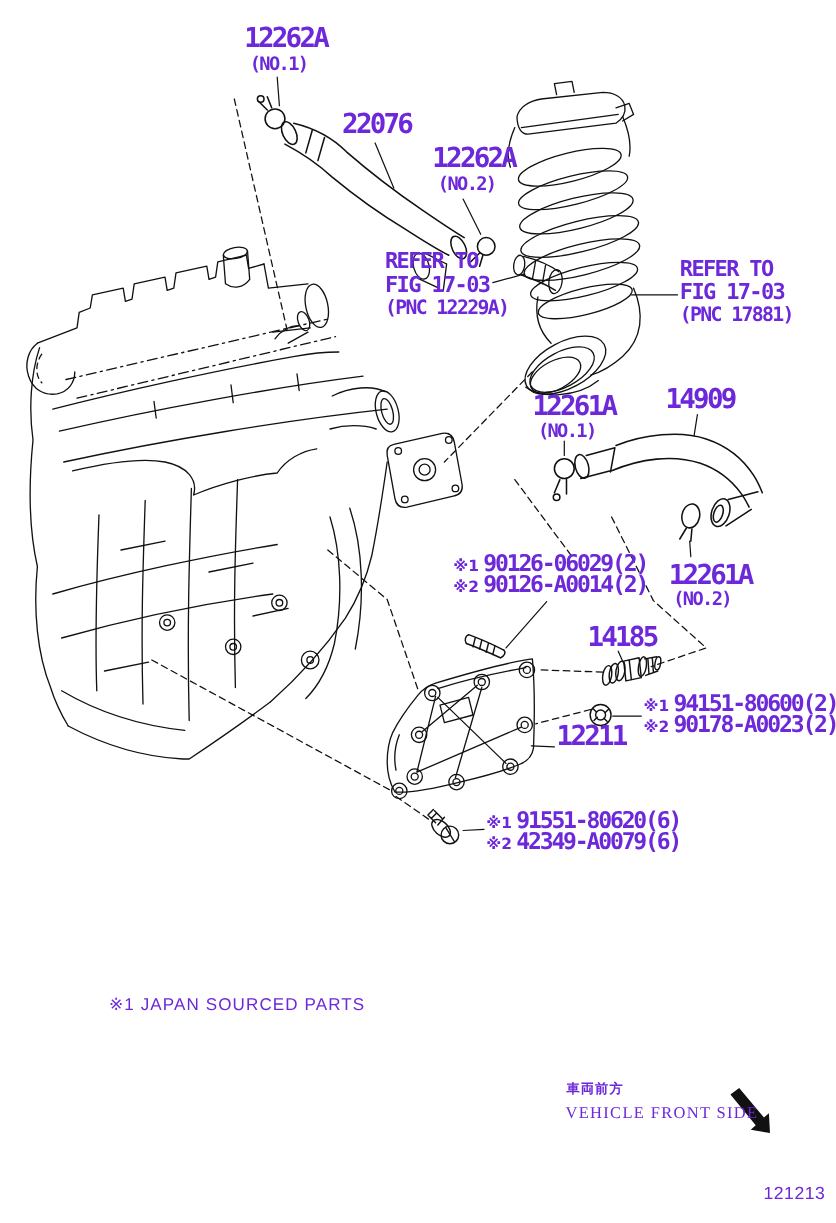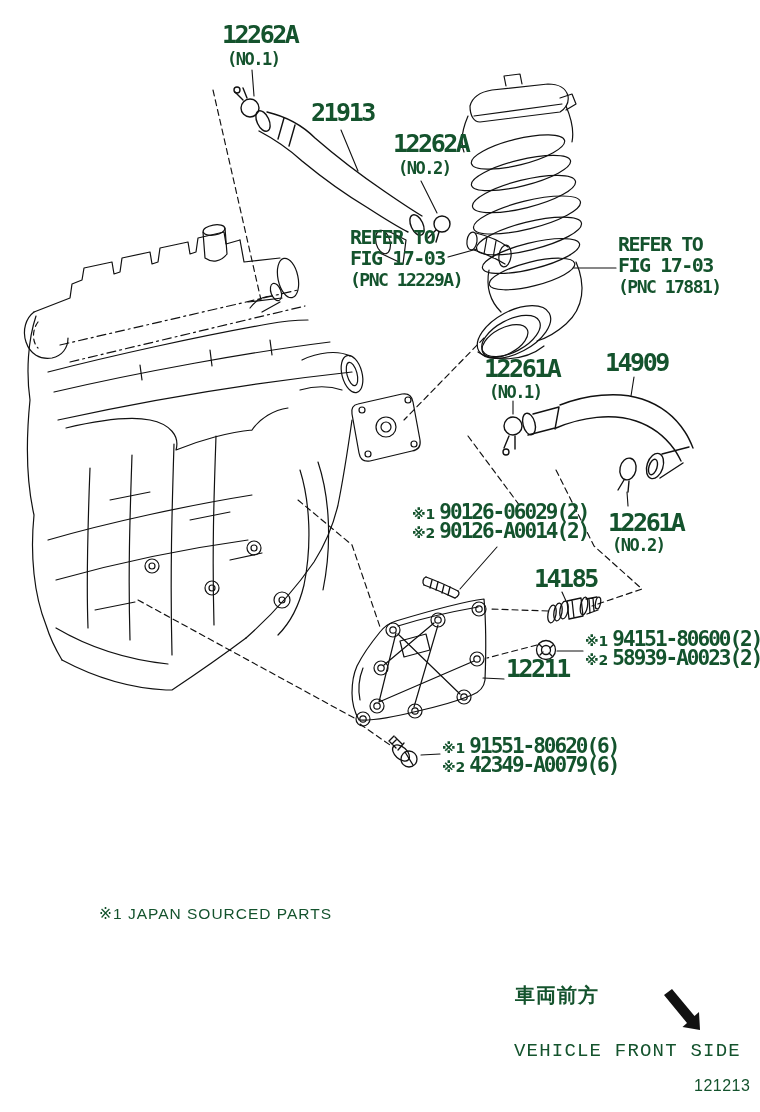--- a/index.html
+++ b/index.html
@@ -1,31 +1,31 @@
 <!DOCTYPE html>
 <html><head>
 <meta charset="utf-8">
 <style>
   html,body{margin:0;padding:0;background:#ffffff;}
   #stage{
     position:relative;width:760px;height:1112px;background:#ffffff;overflow:hidden;
     font-family:"DejaVu Sans Mono",monospace;color:#0a0a0a;
   }
   #artwork{position:absolute;left:0;top:0;}
-  .label{position:absolute;white-space:nowrap;color:#14532d;}
+  .label{position:absolute;white-space:nowrap;color:#6d28d9;}
   .pn{font-weight:bold;font-size:25px;letter-spacing:-2.5px;line-height:1;}
   .pn-sub{font-weight:bold;font-size:17px;letter-spacing:-1.5px;line-height:1;text-align:center;}
   .refer div{font-weight:bold;font-size:20px;letter-spacing:-1.5px;line-height:21px;}
   .refer div.pnc{font-size:18px;letter-spacing:-1.5px;}
   .rowgroup .row{display:flex;align-items:baseline;height:19px;line-height:19px;}
   .rowgroup .pre{font-family:"DejaVu Sans","DejaVu Sans Mono",sans-serif;font-weight:bold;font-size:14px;margin-right:4px;}
   .rowgroup .num{font-weight:bold;font-size:21px;letter-spacing:-2px;}
   .note{font-family:"Liberation Sans","DejaVu Sans",sans-serif;font-size:15.5px;letter-spacing:1px;line-height:22px;text-align:center;}
-  .jp{font-family:"DejaVu Sans",sans-serif;font-weight:bold;font-size:20px;letter-spacing:1px;}
-  .en{font-family:Liberation Mono, monospace;font-size:19px;letter-spacing:1.2px;margin-top:36px;}
+  .jp{font-family:"DejaVu Sans",sans-serif;font-weight:bold;font-size:12px;letter-spacing:1px;}
+  .en{font-family:Liberation Serif, serif;font-size:15px;letter-spacing:1.2px;}
   .code{font-family:"Liberation Sans","DejaVu Sans",sans-serif;font-size:16px;letter-spacing:0.5px;}
 </style>
 </head>
 <body>
 
 <div id="stage">
 
   <svg id="artwork" width="760" height="1112" viewBox="0 0 760 1112">
     <g fill="none" stroke="#111" stroke-width="1.2" stroke-linecap="round" stroke-linejoin="round">
 
@@ -230,21 +230,21 @@
         <path d="M360,724 L390,745"></path>
       </g>
 
       <polygon points="664,995 672,989 694.5,1016 699,1012 700,1030 682.5,1027 687,1023" fill="#111" stroke="none"></polygon>
     </g>
   </svg>
 
   <div class="label pn" style="left:222px;top:22px">12262A</div>
   <div class="label pn-sub" style="left:227px;top:51px">(NO.1)</div>
 
-  <div class="label pn" style="left:311px;top:100px">21913</div>
+  <div class="label pn" style="left:311px;top:100px">22076</div>
 
   <div class="label pn" style="left:393px;top:131px">12262A</div>
   <div class="label pn-sub" style="left:398px;top:160px">(NO.2)</div>
 
   <div class="label refer" style="left:350px;top:227px">
     <div>REFER TO</div>
     <div>FIG 17-03</div>
     <div class="pnc">(PNC 12229A)</div>
   </div>
 
@@ -275,21 +275,21 @@
 
   <div class="label pn" style="left:534px;top:566px">14185</div>
 
   <div class="label rowgroup" style="left:585px;top:630px">
     <div class="row">
       <span class="pre">※1</span>
       <span class="num">94151-80600(2)</span>
     </div>
     <div class="row">
       <span class="pre">※2</span>
-      <span class="num">58939-A0023(2)</span>
+      <span class="num">90178-A0023(2)</span>
     </div>
   </div>
 
   <div class="label pn" style="left:506px;top:656px">12211</div>
 
   <div class="label rowgroup" style="left:442px;top:737px">
     <div class="row">
       <span class="pre">※1</span>
       <span class="num">91551-80620(6)</span>
     </div>

